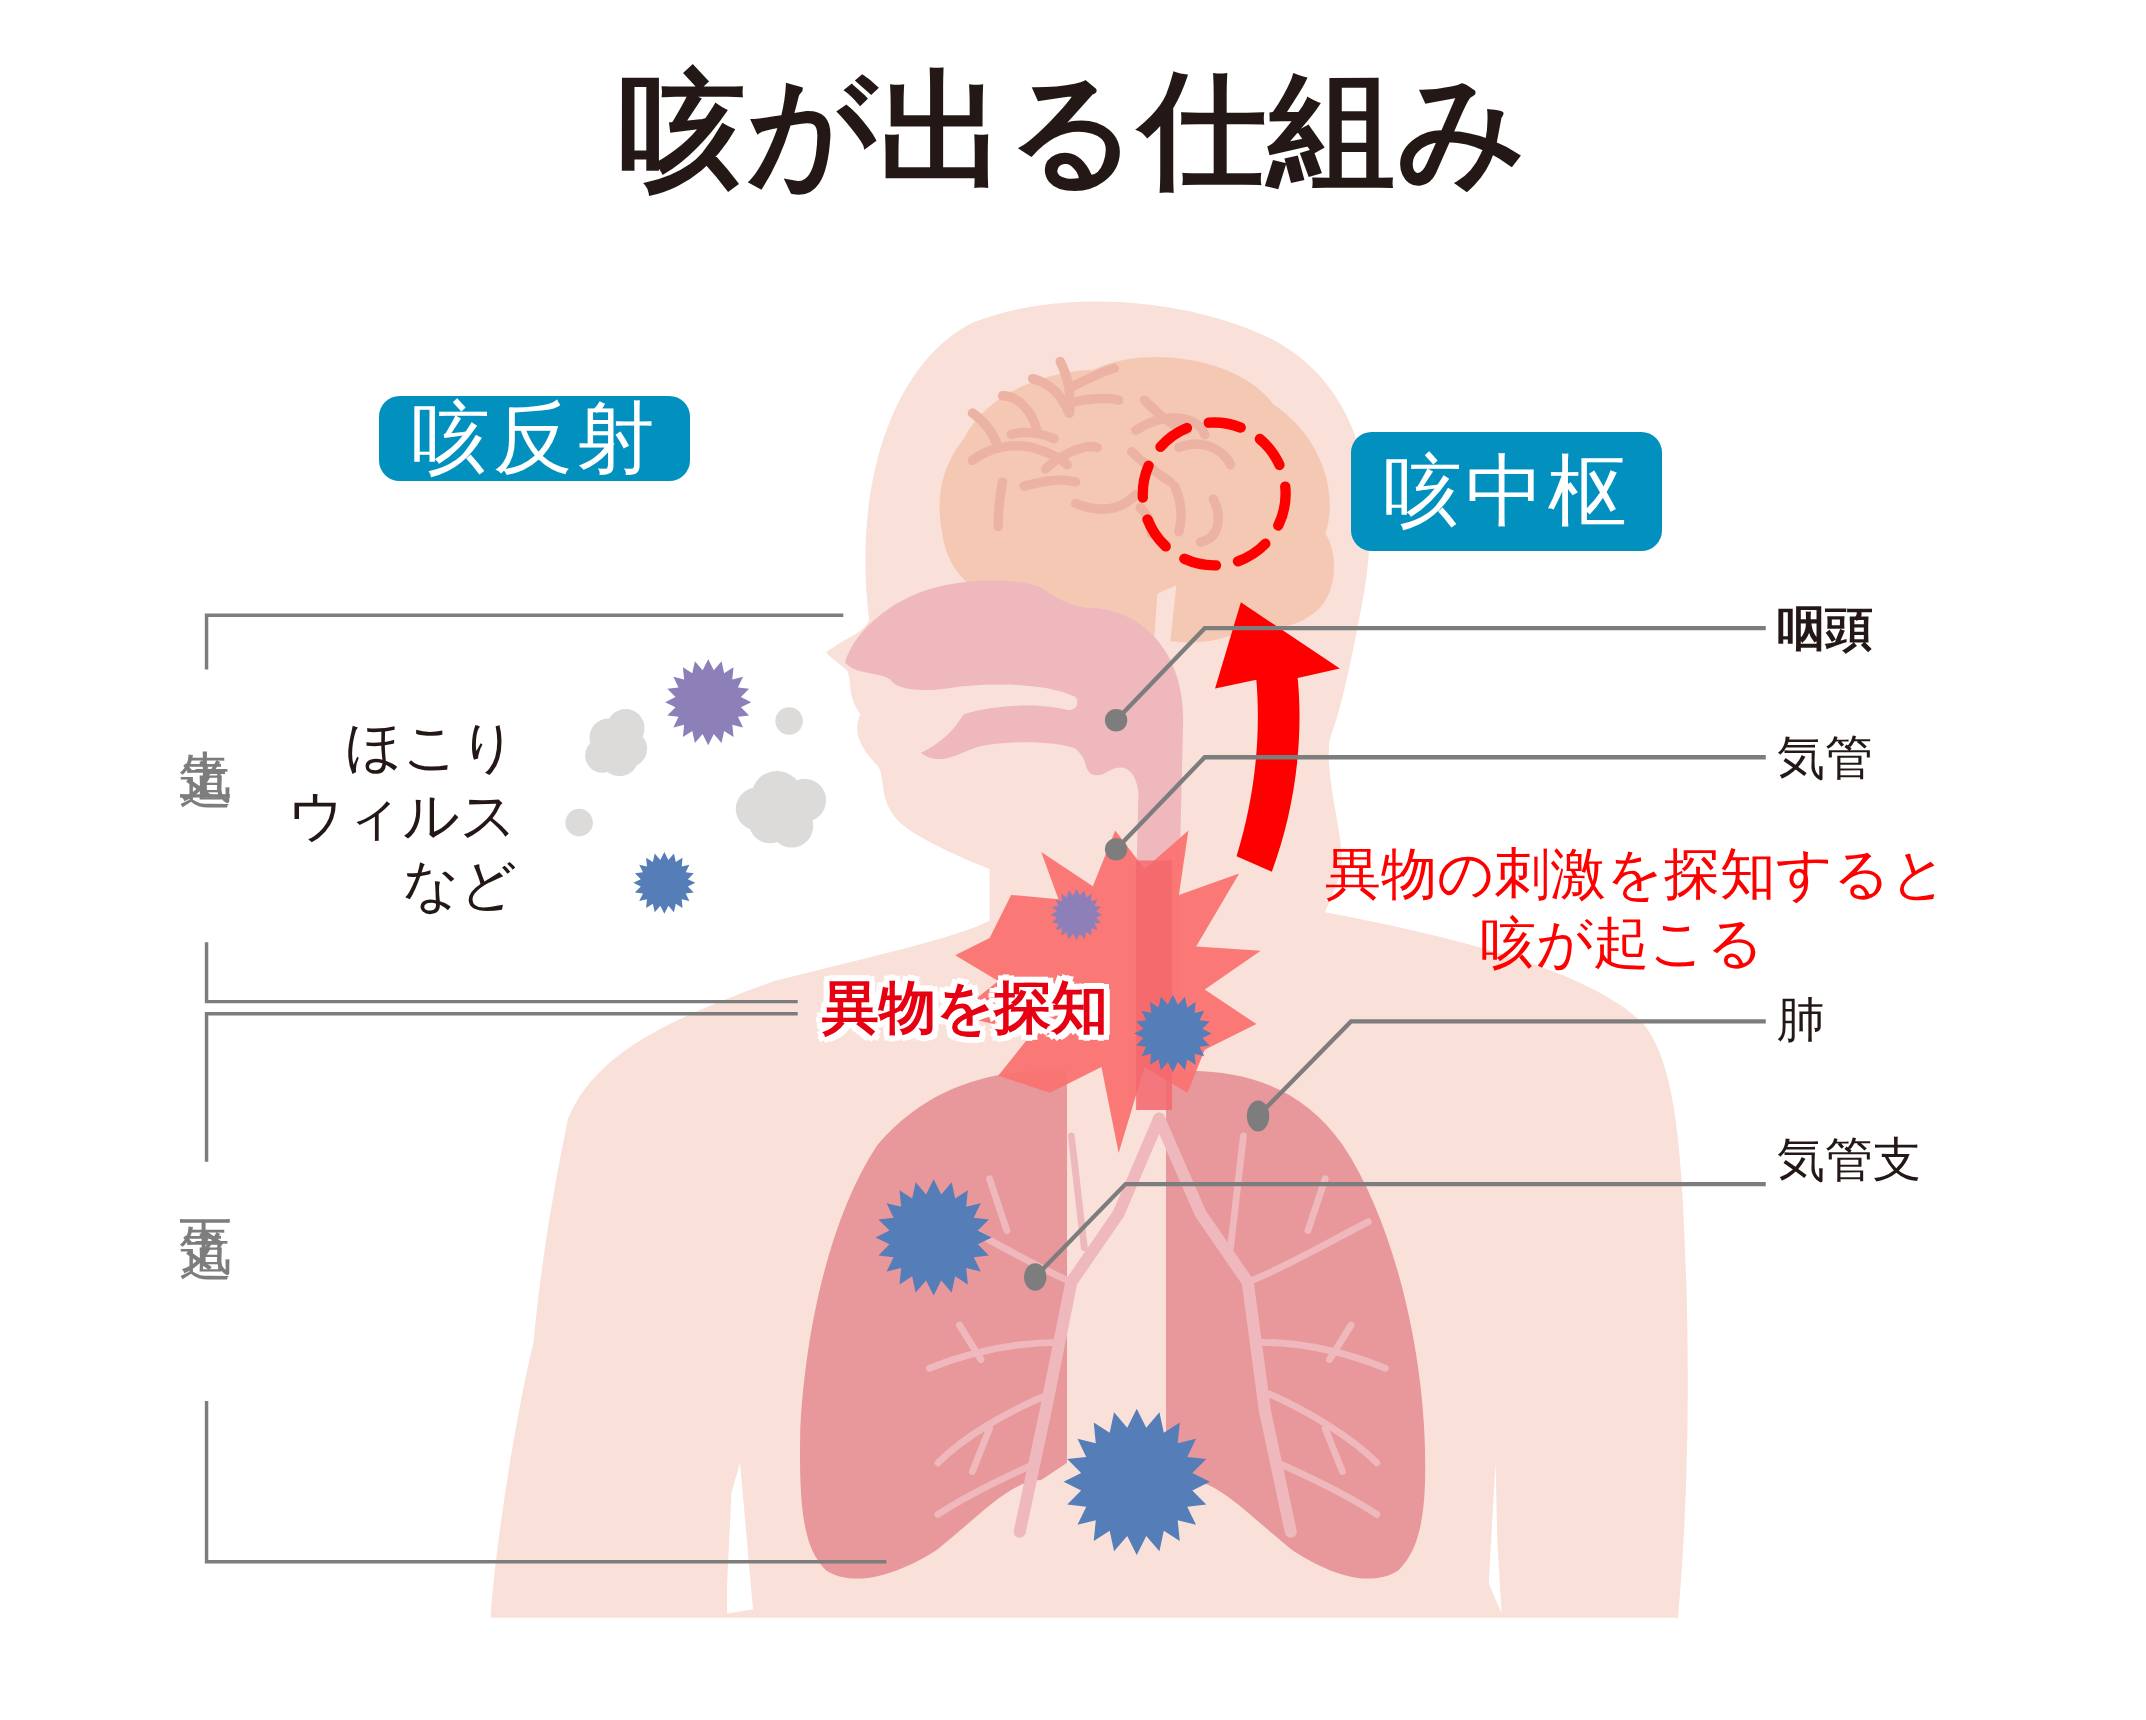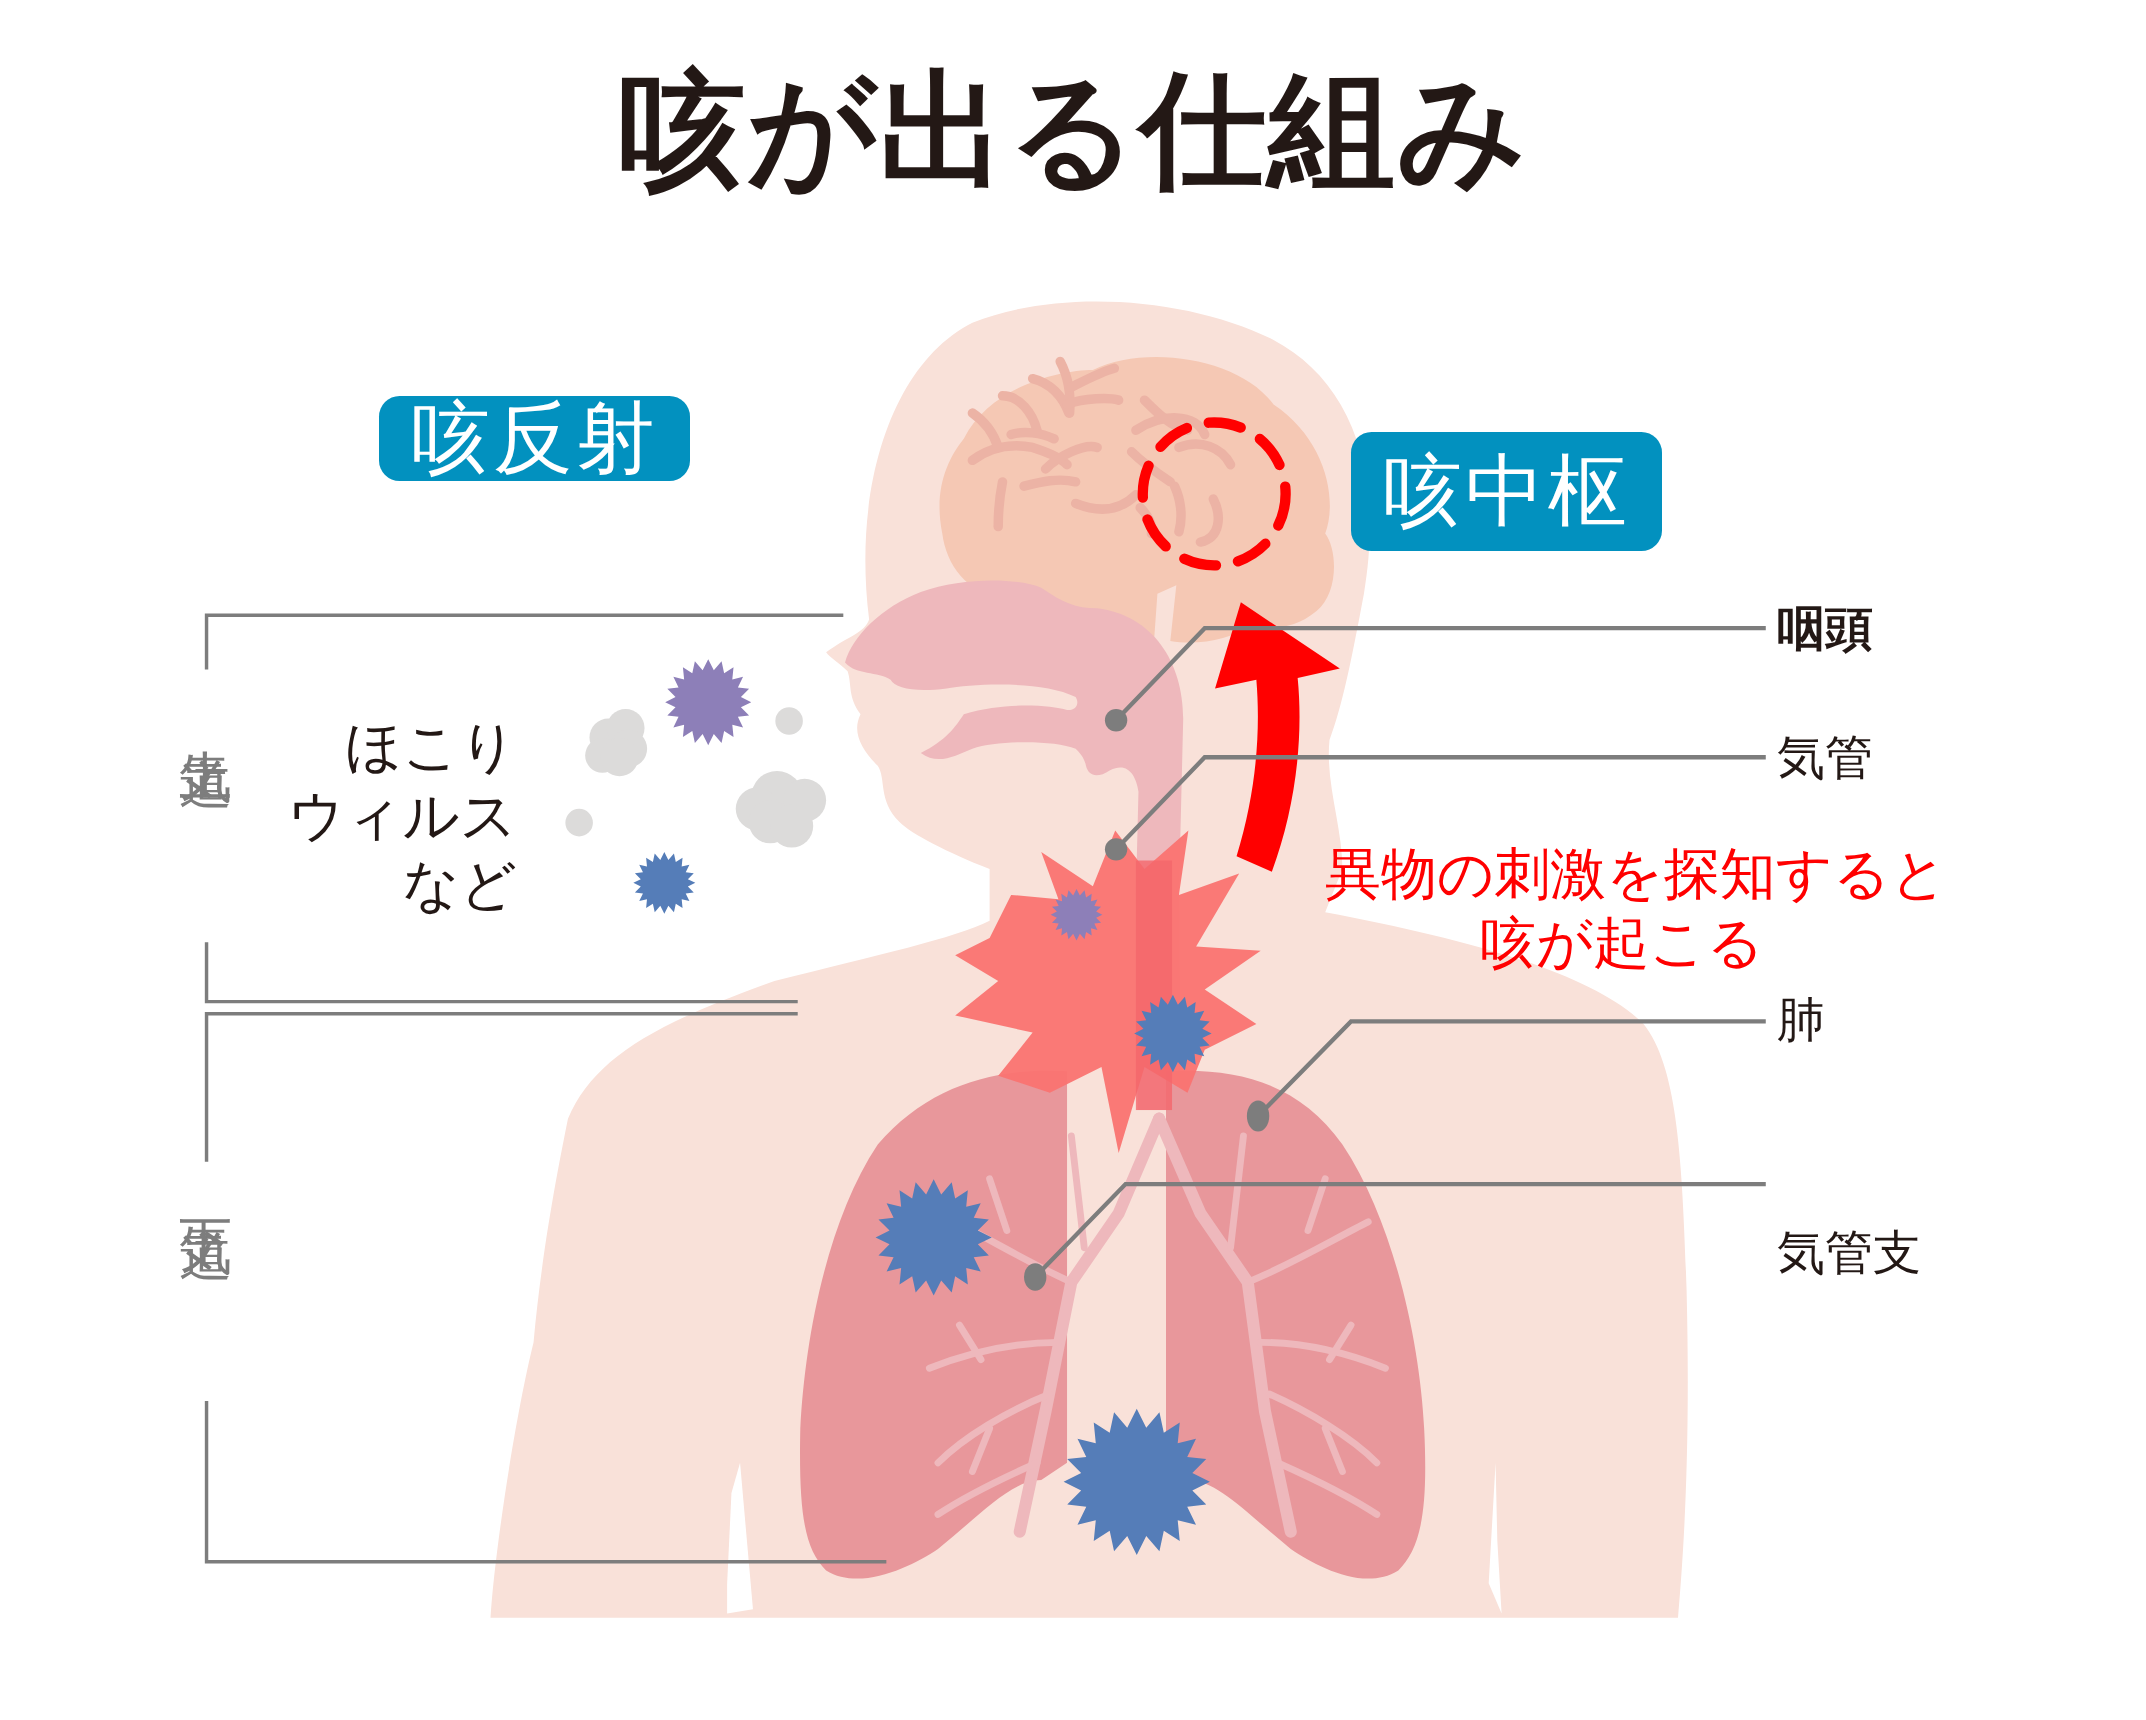--- a/index.html
+++ b/index.html
@@ -169,18 +169,19 @@
   <div class="side-v upper">上気道</div>
   <div class="side-v lower">下気道</div>
 
   <div class="txt particles-label">ほこり
 ウィルス
 など</div>
 
   <div class="txt organ bold" style="top:604px">咽頭</div>
   <div class="txt organ" style="top:733px">気管</div>
   <div class="txt organ" style="top:995px">肺</div>
-  <div class="txt organ" style="top:1228px">気管支</div>
+  <div class="txt organ" style="top:1135px">気管支</div>
 
   <div class="txt red-note">異物の刺激を探知すると
 咳が起こる</div>
+  <div class="txt detect">異物を探知</div>
 </div>
 
 
 </body></html>

